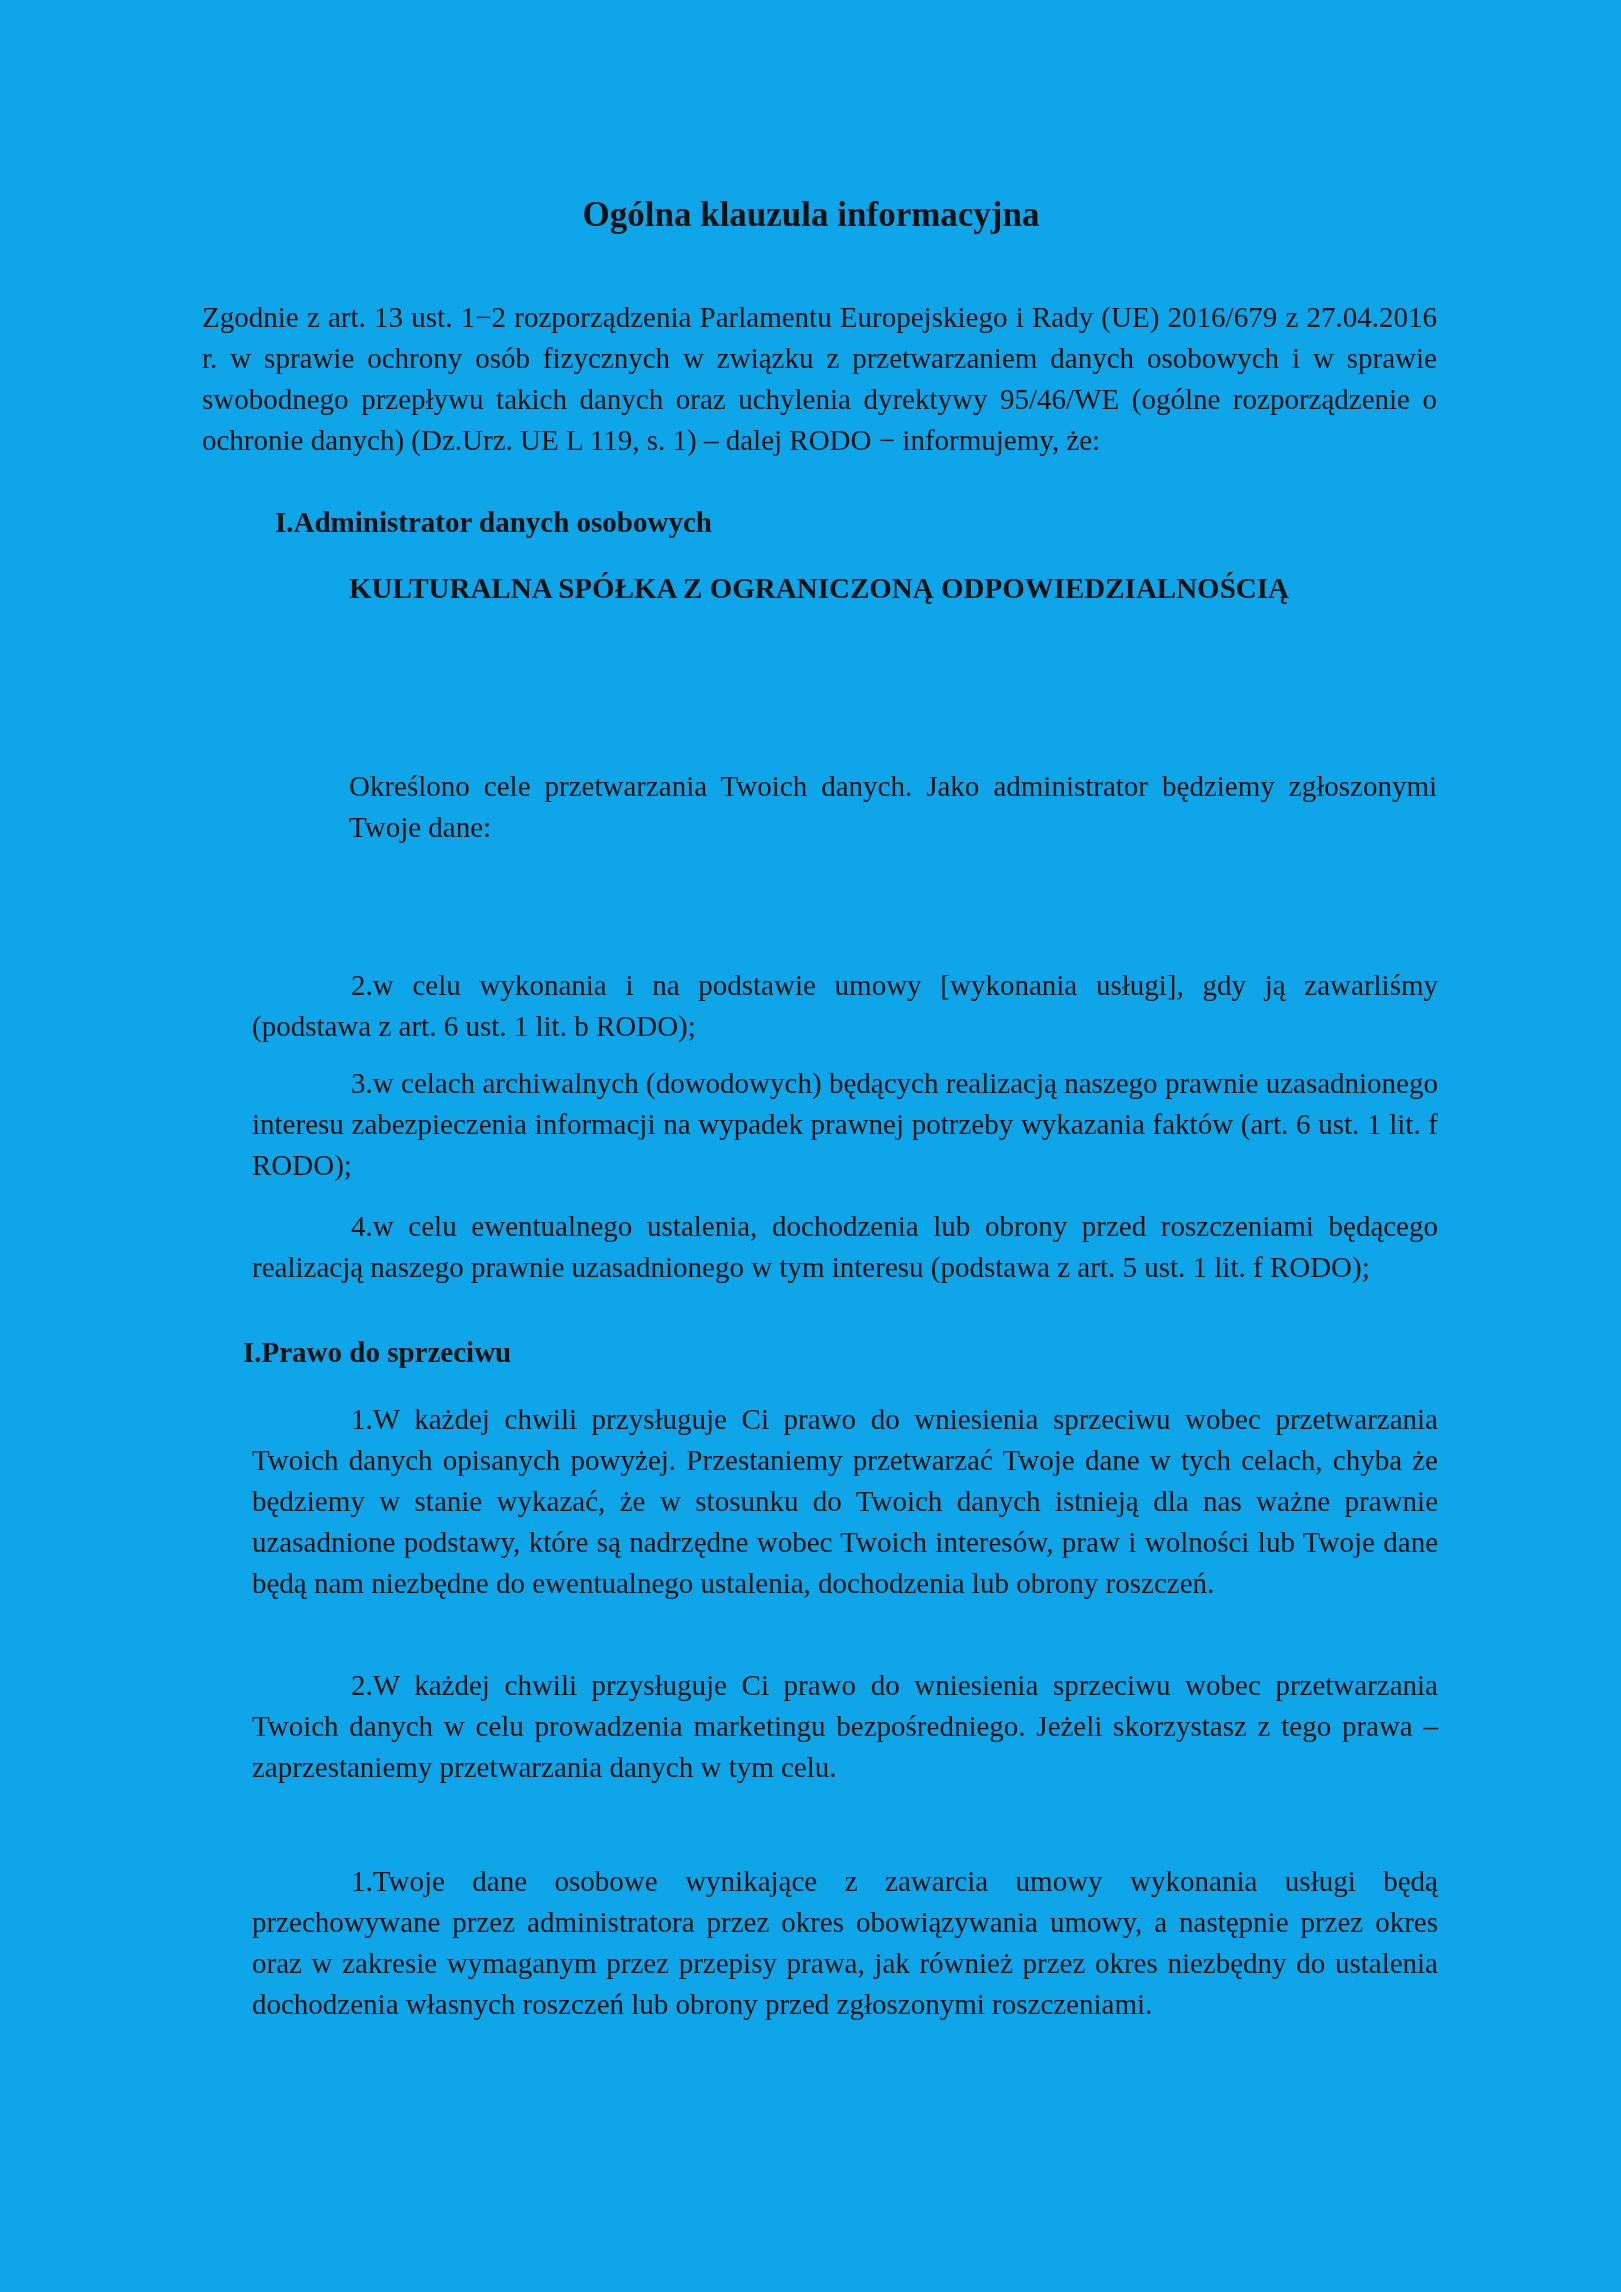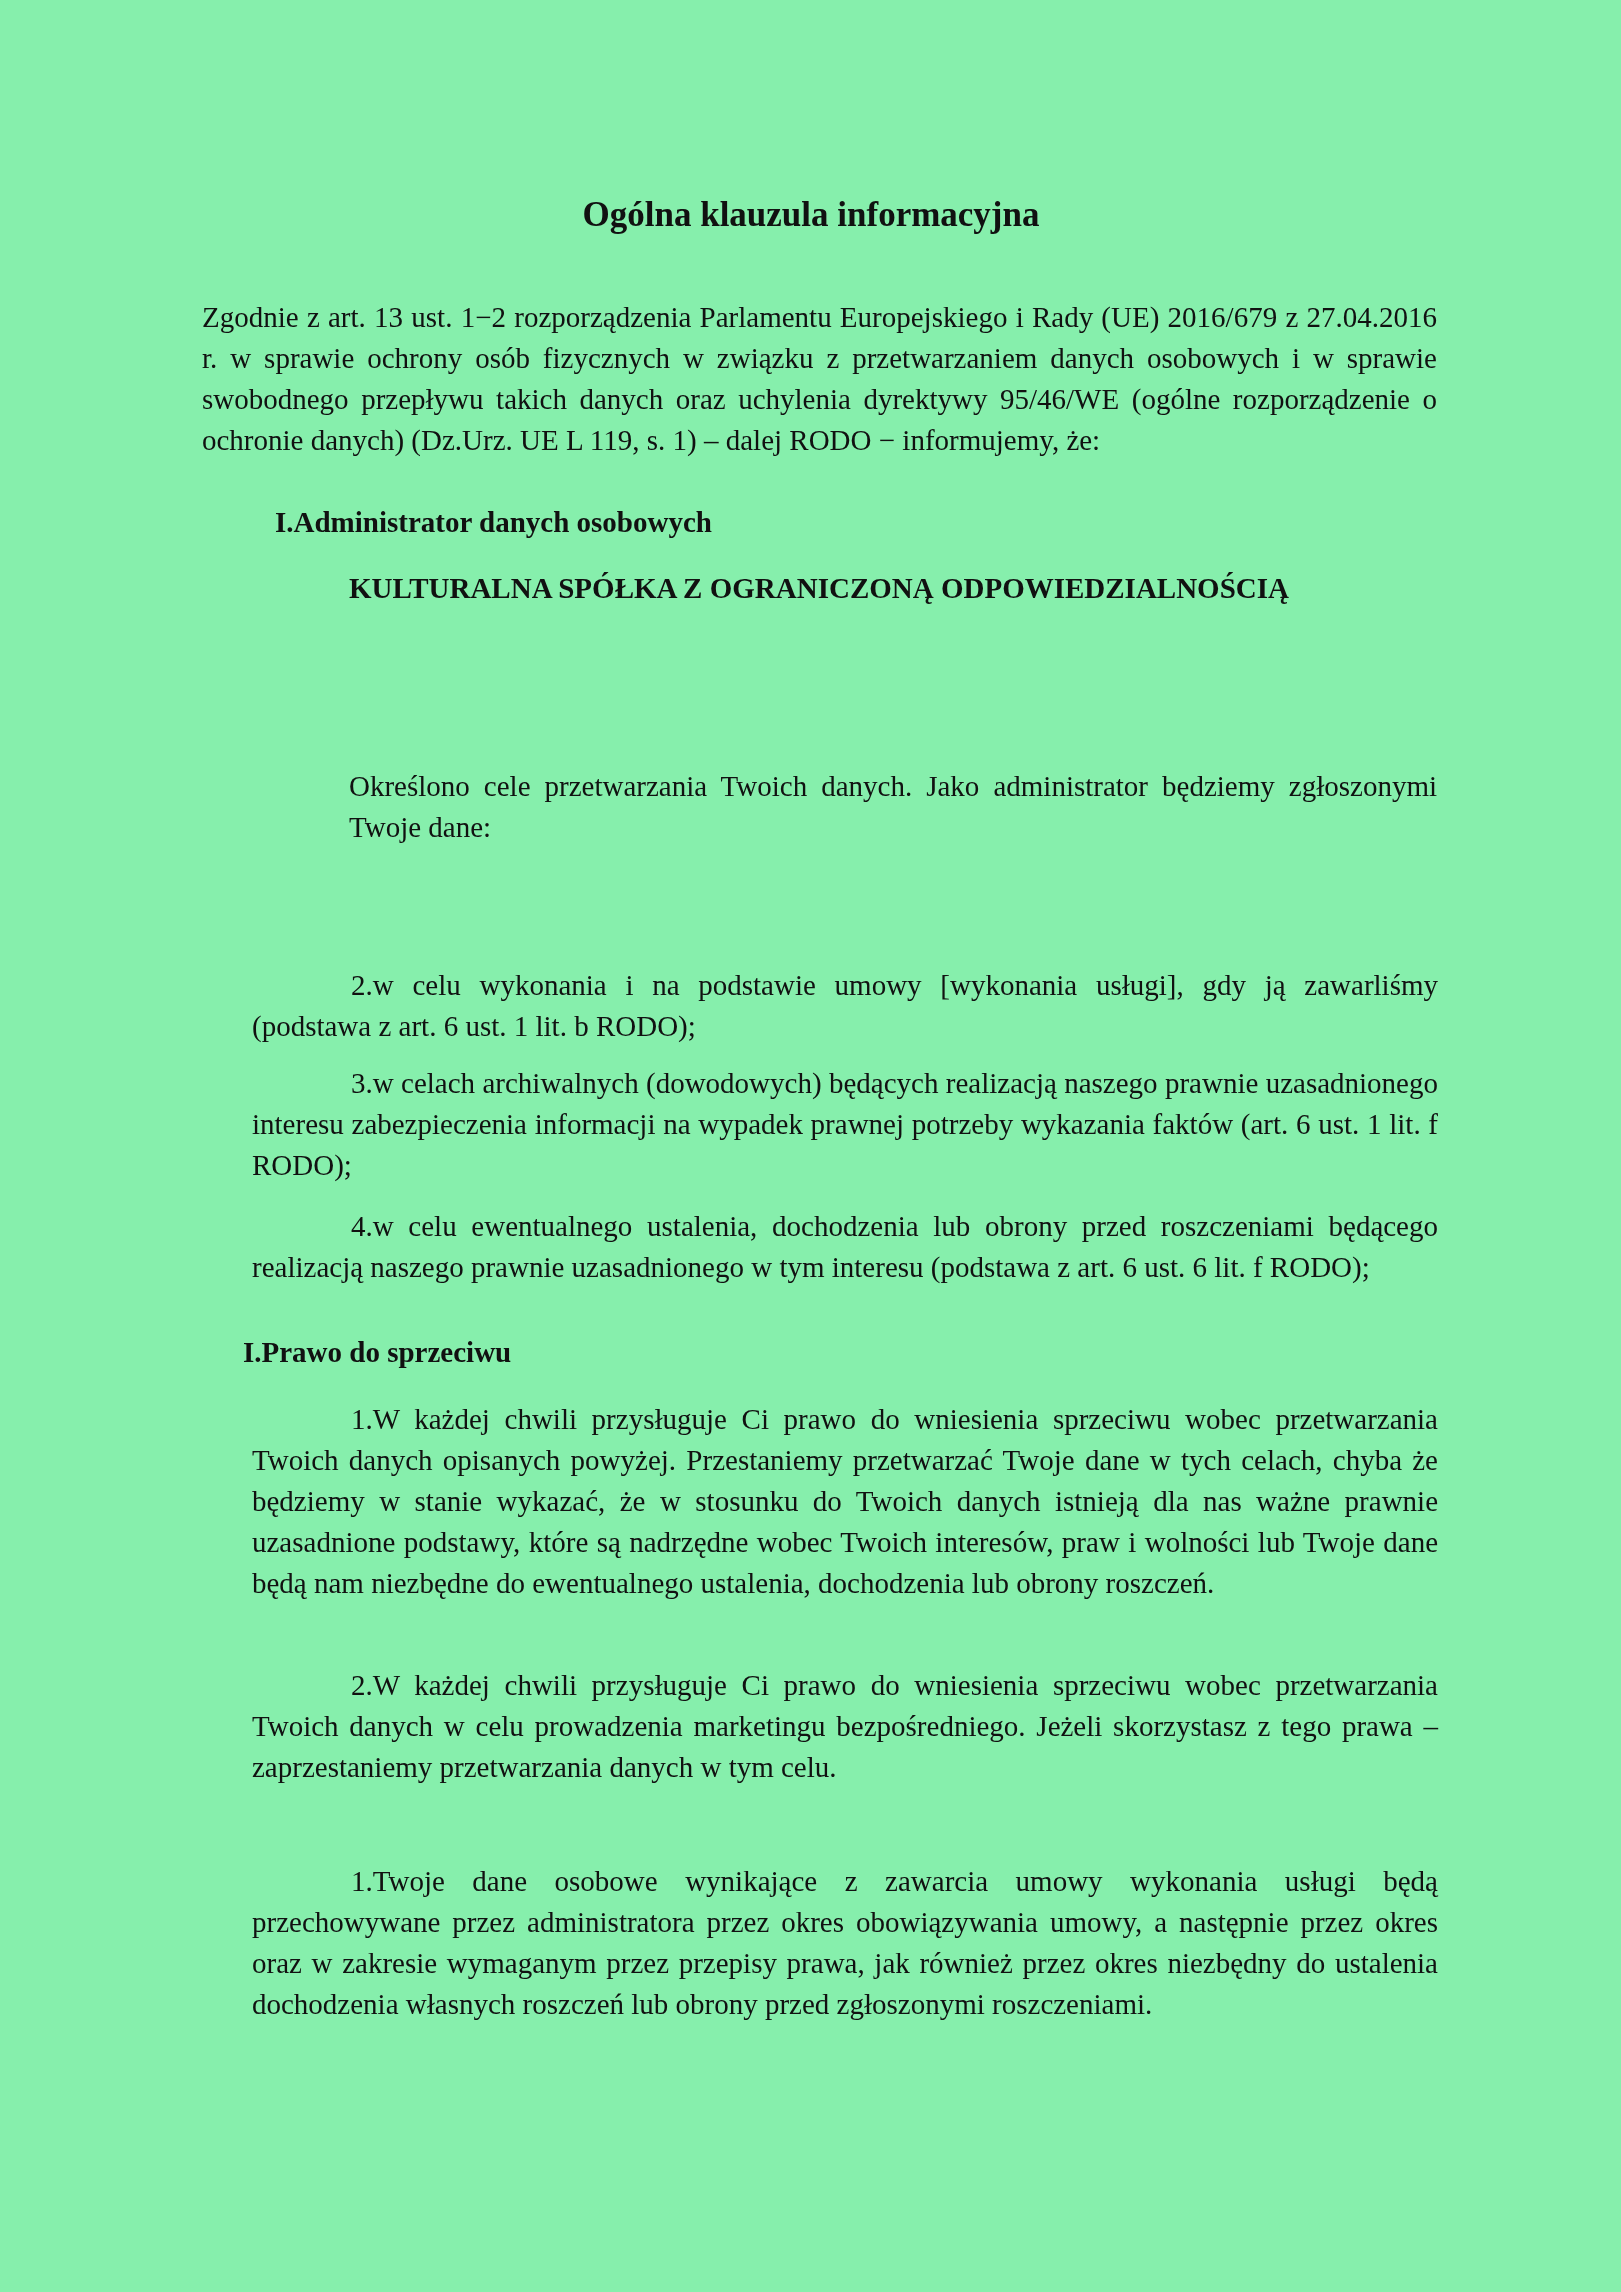--- a/index.html
+++ b/index.html
@@ -1,18 +1,18 @@
 <!DOCTYPE html>
 <html style="font-size:14.3px"><head>
 <meta charset="utf-8">
 <style>
   html, body { margin: 0; padding: 0; background: #ffffff; }
   body { width: 1622px; height: 2293px; position: relative; overflow: hidden;
          font-family: "Liberation Serif", "DejaVu Serif", serif; color: #111111; }
-  .page { position: absolute; left: 0; top: 0; width: 1622px; height: 2293px; background: #86efac; }
+  .page { position: absolute; left: 0; top: 0; width: 1622px; height: 2293px; background: #0ea5e9; }
   .title { position: absolute; top: 192px; left: 0; width: 1622px; text-align: center;
            font-weight: bold; font-size: 35px; line-height: 45px; margin: 0; }
   .para { position: absolute; margin: 9px; font-size: 29px; line-height: 41px;
           text-align: justify; text-align-last: left; }
   .full { left: 193px; width: 1235px; }
   .list { left: 243px; width: 1186px; text-indent: 99px; }
   .sub  { left: 340px; width: 1088px; }
   .heading { position: absolute; left: 243px; margin: 0; font-weight: bold;
              font-size: 29px; line-height: 41px; }
 </style>
@@ -24,21 +24,21 @@
   <h1 class="title">Ogólna klauzula informacyjna</h1>
 
   <p class="para full" style="top:288px;">Zgodnie z art. 13 ust. 1−2 rozporządzenia Parlamentu Europejskiego i Rady (UE) 2016/679 z 27.04.2016 r. w sprawie ochrony osób fizycznych w związku z przetwarzaniem danych osobowych i w sprawie swobodnego przepływu takich danych oraz uchylenia dyrektywy 95/46/WE (ogólne rozporządzenie o ochronie danych) (Dz.Urz. UE L 119, s. 1) – dalej RODO − informujemy, że:</p>
 
   <h2 class="heading" style="top:502px;margin-left:32px;">I.Administrator danych osobowych</h2>
   <p class="para sub" style="top:559px; text-align:right;font-weight:bold;">KULTURALNA SPÓŁKA Z OGRANICZONĄ ODPOWIEDZIALNOŚCIĄ</p>
 
   <p class="para sub" style="top:757px;">Określono cele przetwarzania Twoich danych. Jako administrator będziemy zgłoszonymi Twoje dane:</p>
   <p class="para list" style="top:956px;">2.w celu wykonania i na podstawie umowy [wykonania usługi], gdy ją zawarliśmy (podstawa z art. 6 ust. 1 lit. b RODO);</p>
   <p class="para list" style="top:1054px;">3.w celach archiwalnych (dowodowych) będących realizacją naszego prawnie uzasadnionego interesu zabezpieczenia informacji na wypadek prawnej potrzeby wykazania faktów (art. 6 ust. 1 lit. f RODO);</p>
-  <p class="para list" style="top:1197px;">4.w celu ewentualnego ustalenia, dochodzenia lub obrony przed roszczeniami będącego realizacją naszego prawnie uzasadnionego w tym interesu (podstawa z art. 6 ust. 6 lit. f RODO);</p>
+  <p class="para list" style="top:1197px;">4.w celu ewentualnego ustalenia, dochodzenia lub obrony przed roszczeniami będącego realizacją naszego prawnie uzasadnionego w tym interesu (podstawa z art. 5 ust. 1 lit. f RODO);</p>
 
   <h2 class="heading" style="top:1332px;">I.Prawo do sprzeciwu</h2>
   <p class="para list" style="top:1390px;">1.W każdej chwili przysługuje Ci prawo do wniesienia sprzeciwu wobec przetwarzania Twoich danych opisanych powyżej. Przestaniemy przetwarzać Twoje dane w tych celach, chyba że będziemy w stanie wykazać, że w stosunku do Twoich danych istnieją dla nas ważne prawnie uzasadnione podstawy, które są nadrzędne wobec Twoich interesów, praw i wolności lub Twoje dane będą nam niezbędne do ewentualnego ustalenia, dochodzenia lub obrony roszczeń.</p>
   <p class="para list" style="top:1656px;">2.W każdej chwili przysługuje Ci prawo do wniesienia sprzeciwu wobec przetwarzania Twoich danych w celu prowadzenia marketingu bezpośredniego. Jeżeli skorzystasz z tego prawa – zaprzestaniemy przetwarzania danych w tym celu.</p>
 
   <p class="para list" style="top:1852px;">1.Twoje dane osobowe wynikające z zawarcia umowy wykonania usługi będą przechowywane przez administratora przez okres obowiązywania umowy, a następnie przez okres oraz w zakresie wymaganym przez przepisy prawa, jak również przez okres niezbędny do ustalenia dochodzenia własnych roszczeń lub obrony przed zgłoszonymi roszczeniami.</p>
 
 </div>
 
 

